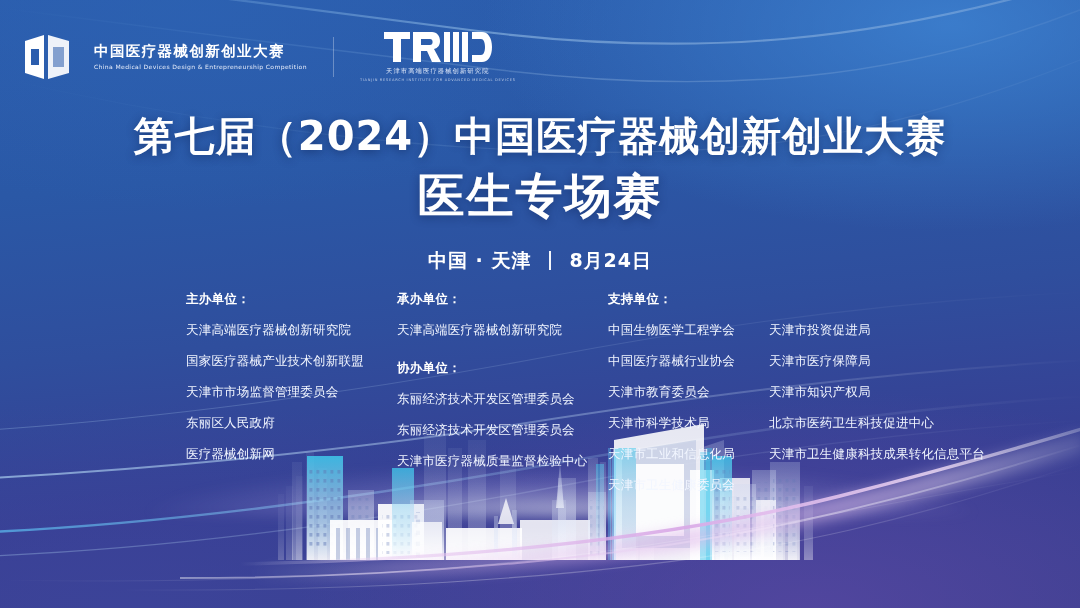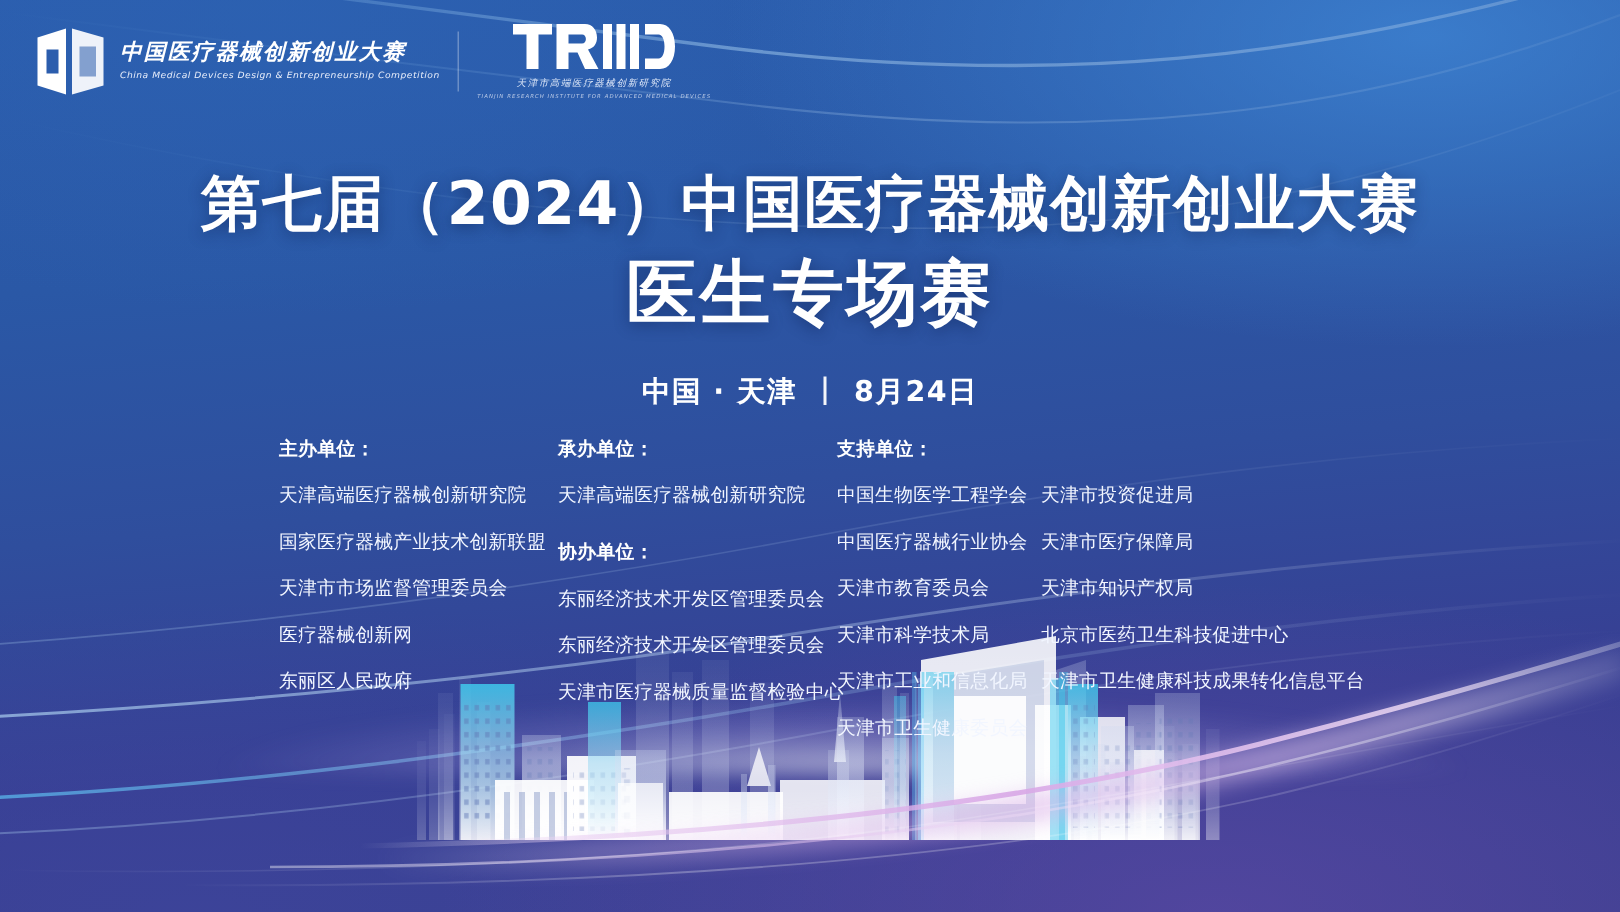--- a/index.html
+++ b/index.html
@@ -9,42 +9,42 @@
     background:
       radial-gradient(ellipse 70% 55% at 88% 4%, rgba(64,135,214,.75) 0%, rgba(64,135,214,0) 62%),
       radial-gradient(ellipse 60% 50% at 18% 2%, rgba(45,100,181,.55) 0%, rgba(45,100,181,0) 65%),
       radial-gradient(ellipse 80% 60% at 75% 100%, rgba(96,74,168,.60) 0%, rgba(96,74,168,0) 60%),
       radial-gradient(ellipse 90% 55% at 12% 100%, rgba(62,70,158,.60) 0%, rgba(62,70,158,0) 62%),
       linear-gradient(175deg,#2b5dad 0%,#2a58a6 28%,#2f4e9d 52%,#373f93 76%,#3b3f8e 100%);
   }
   .layer{position:absolute;left:0;top:0;width:1080px;height:608px;pointer-events:none;}
 
   
-  .logos{position:absolute;left:22px;top:16px;display:flex;align-items:center;gap:6px;z-index:7;font-style:italic;}
+  .logos{position:absolute;left:22px;top:32px;display:flex;align-items:center;gap:20px;z-index:7;}
   .door-logo{position:relative;width:52px;height:48px;flex:none;}
   .logo-text-cn{font-size:14.5px;font-weight:700;color:#fff;letter-spacing:1.4px;line-height:1.15;white-space:nowrap;}
   .logo-text-en{font-size:6.1px;color:#e8eefb;letter-spacing:.35px;white-space:nowrap;margin-top:3px;
      transform:scaleY(.95);transform-origin:left top;}
   .divider-v{width:1px;height:40px;background:rgba(255,255,255,.30);margin:0 6px;}
   .trimd{position:relative;display:flex;flex-direction:column;align-items:center;}
   .trimd-sub{font-size:6.3px;color:#dce6f8;letter-spacing:1.1px;white-space:nowrap;margin-top:3px;}
   .trimd-sub2{font-size:3.6px;color:#b9c9e6;letter-spacing:.7px;white-space:nowrap;margin-top:1.5px;}
 
   
   .title-wrap{position:absolute;left:0;top:112px;width:1080px;text-align:center;z-index:6;}
   .title1{font-size:40px;font-weight:700;color:#fff;letter-spacing:1px;line-height:1.22;
      text-shadow:0 2px 10px rgba(8,24,70,.45);white-space:nowrap;}
   .title2{font-size:47px;font-weight:700;color:#fff;letter-spacing:2px;line-height:1.25;margin-top:6px;
      text-shadow:0 2px 10px rgba(8,24,70,.45);}
   .subtitle{margin-top:22px;font-size:19px;font-weight:700;color:#fff;letter-spacing:1px;
      display:flex;justify-content:center;align-items:center;gap:18px;}
   .subtitle .bar{display:inline-block;width:2px;height:19px;background:#fff;opacity:.95;}
 
   
-  .orgs{position:absolute;left:186px;top:289px;display:flex;z-index:6;color:#fff;}
+  .orgs{position:absolute;left:186px;top:289px;display:flex;z-index:6;color:#fff;gap:25px;}
   .org-col{display:flex;flex-direction:column;}
   .c1{width:186px;}
   .c2{width:186px;}
   .c3{width:136px;}
   .c4{width:210px;}
   .org-head{font-size:12.5px;font-weight:700;color:#fff;line-height:19px;letter-spacing:.3px;white-space:nowrap;}
   .org-item{font-size:12.5px;font-weight:400;color:#f2f6ff;line-height:19px;letter-spacing:.2px;white-space:nowrap;margin-top:12px;}
   .org-gap{height:19px;}
 
   
@@ -324,22 +324,22 @@
     </div>
   </div>
 
   <div class="orgs">
 
     <div class="org-col c1">
       <div class="org-head">主办单位：</div>
       <div class="org-item">天津高端医疗器械创新研究院</div>
       <div class="org-item">国家医疗器械产业技术创新联盟</div>
       <div class="org-item">天津市市场监督管理委员会</div>
+      <div class="org-item">东丽区人民政府</div>
       <div class="org-item">医疗器械创新网</div>
-      <div class="org-item">东丽区人民政府</div>
     </div>
 
     <div class="org-col c2">
       <div class="org-head">承办单位：</div>
       <div class="org-item">天津高端医疗器械创新研究院</div>
       <div class="org-gap"></div>
       <div class="org-head">协办单位：</div>
       <div class="org-item">东丽经济技术开发区管理委员会</div>
       <div class="org-item">东丽经济技术开发区管理委员会</div>
       <div class="org-item">天津市医疗器械质量监督检验中心</div>

